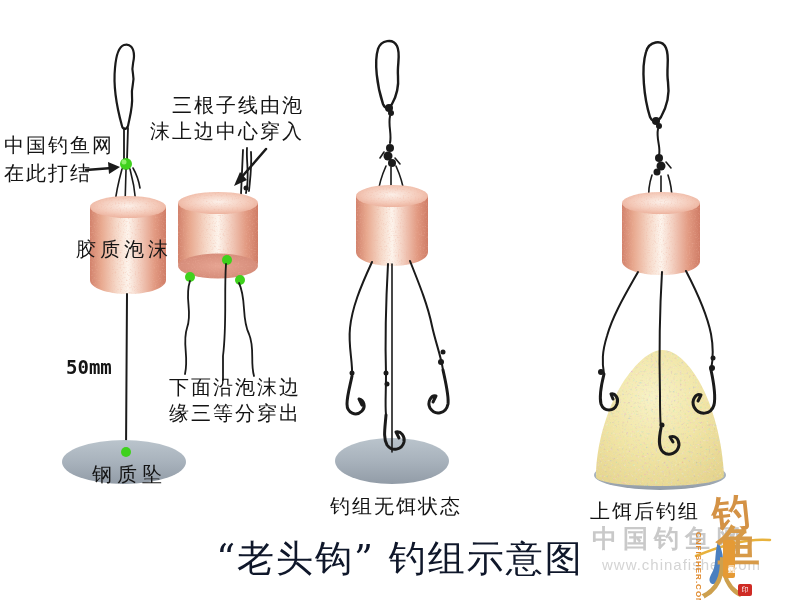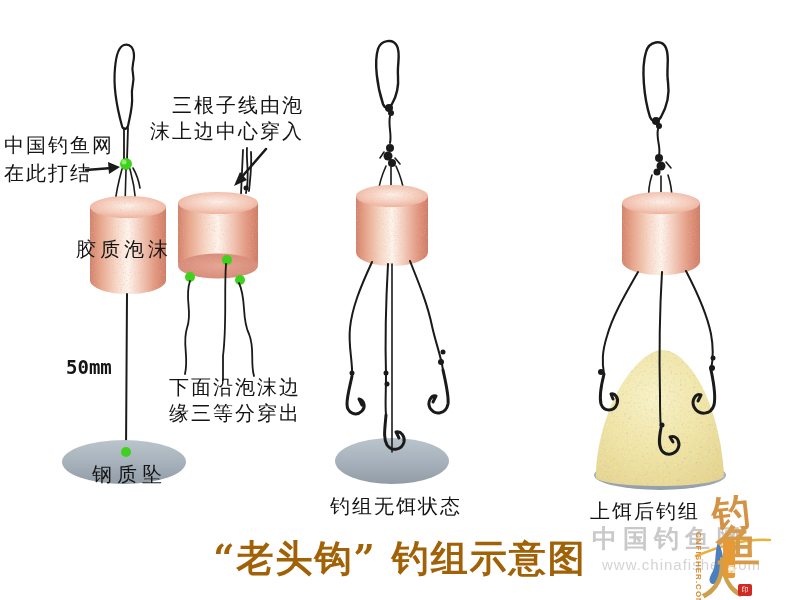--- a/index.html
+++ b/index.html
@@ -18,21 +18,21 @@
   .lbl-knot2{left:4px;top:161px;letter-spacing:2px;}
   .lbl-threelines{left:150px;top:92px;letter-spacing:2px;line-height:26px;}
   .lbl-foam{left:76px;top:237px;letter-spacing:4px;}
   .lbl-50mm{left:66px;top:355px;font-family:"DejaVu Sans Mono","Liberation Mono",monospace;font-weight:bold;font-size:19px;}
   .lbl-sinker{left:92px;top:462px;letter-spacing:5px;}
   .lbl-exit{left:169px;top:374px;letter-spacing:2px;line-height:26px;}
   .lbl-cap3{left:330px;top:494px;letter-spacing:2px;}
   .lbl-cap4{left:590px;top:499px;letter-spacing:2px;}
   .title{
     position:absolute;left:50%;top:534px;transform:translateX(-50%);
-    color:#a16207;font-size:37px;font-weight:bold;letter-spacing:2px;
+    color:#0f172a;font-size:37px;font-weight:normal;letter-spacing:2px;
     white-space:nowrap;z-index:6;
   }
   .wm-name{
     position:absolute;left:592px;top:522px;color:#c9c9c9;font-size:25px;
     letter-spacing:6px;z-index:3;white-space:nowrap;font-weight:bold;
   }
   .wm-url{
     position:absolute;left:602px;top:556px;color:#d4d4d4;font-size:15px;
     letter-spacing:1px;z-index:3;white-space:nowrap;
     font-family:"Liberation Sans","DejaVu Sans",sans-serif;

